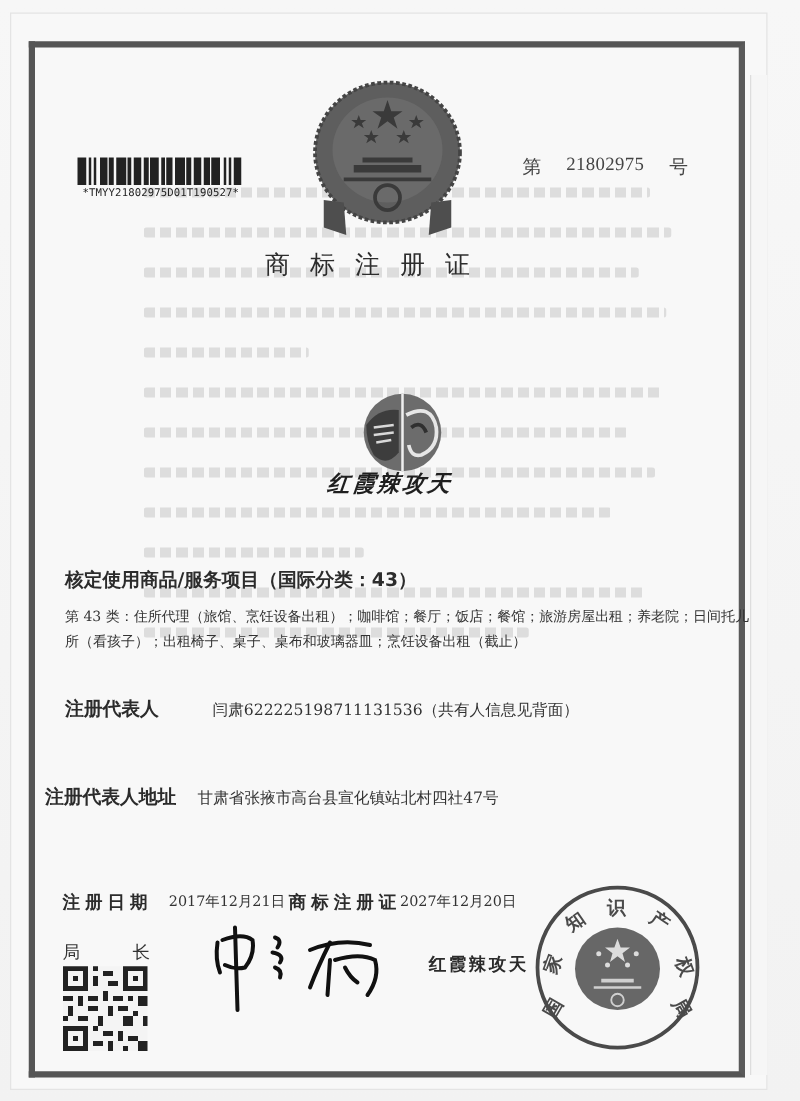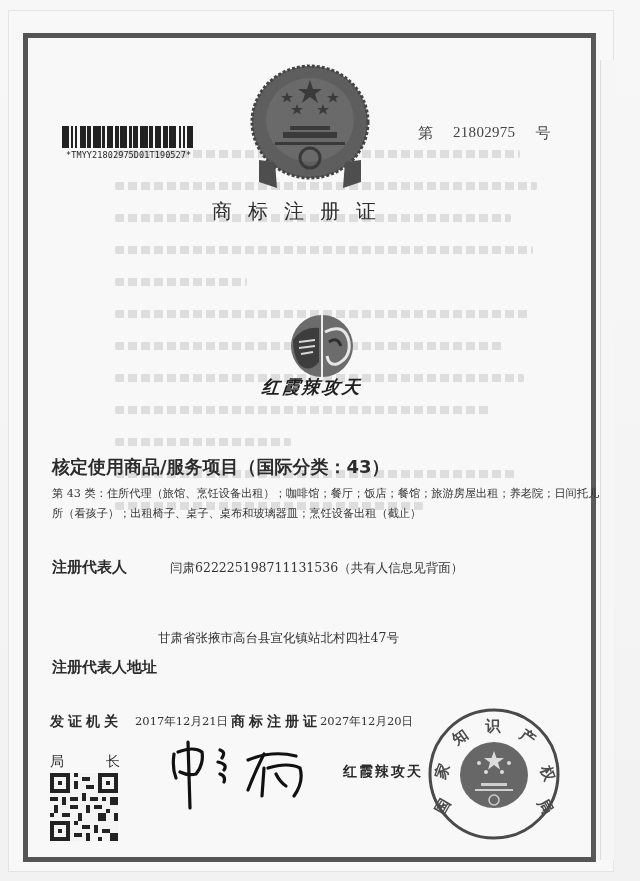--- a/index.html
+++ b/index.html
@@ -27,21 +27,21 @@
   .barcode-text { font-family: "DejaVu Sans Mono", "Liberation Mono", monospace; font-size: 8.5px; color: #222; letter-spacing: 0.1px; margin-top: 2px; margin-left: 4px; white-space: nowrap; }
 
   .reg-number { position: absolute; left: 418px; top: 124px; font-size: 15px; color: #444; display: flex; gap: 20px; white-space: nowrap; }
   .reg-number .num { font-family: "Liberation Serif", serif; font-size: 15px; letter-spacing: 0.3px; }
 
   .title { position: absolute; left: 212px; top: 198px; font-size: 20px; font-weight: normal; letter-spacing: 16px; color: #2d2d2d; white-space: nowrap; }
 
   .logo { position: absolute; left: 285px; top: 312px; width: 75px; height: 72px; }
   .logo-text { position: absolute; left: 262px; top: 375px; font-size: 18px; font-style: italic; font-weight: bold; color: #1f1f1f; letter-spacing: 2px; white-space: nowrap; transform: skewX(-6deg); }
 
-  .services-heading { position: absolute; left: 52px; top: 455px; font-family: "DejaVu Sans", "Liberation Sans", sans-serif; font-size: 18px; font-weight: bold; color: #2c2c2c; white-space: nowrap; }
+  .services-heading { position: absolute; left: 52px; top: 455px; font-family: "DejaVu Sans", "Liberation Sans", sans-serif; font-size: 15px; font-weight: bold; color: #2c2c2c; white-space: nowrap; }
   .services-body { position: absolute; left: 52px; top: 484px; width: 548px; font-size: 11.2px; line-height: 20px; color: #333; }
   .services-body .cls { font-weight: normal; }
 
   .field-label { position: absolute; font-family: "DejaVu Sans", "Liberation Sans", sans-serif; font-size: 15px; font-weight: bold; color: #2b2b2b; white-space: nowrap; }
   .field-value { position: absolute; font-size: 12.5px; color: #333; white-space: nowrap; }
 
   .date-label { position: absolute; font-family: "DejaVu Sans", "Liberation Sans", sans-serif; font-size: 14px; font-weight: bold; color: #2b2b2b; letter-spacing: 4px; white-space: nowrap; }
   .date-value { position: absolute; font-size: 11.5px; color: #333; white-space: nowrap; }
 
   .director-label { position: absolute; left: 50px; top: 753px; width: 70px; display: flex; justify-content: space-between; font-size: 14px; color: #333; }
@@ -159,24 +159,24 @@
 <div class="logo-text">红霞辣攻天</div>
 
 <div class="services-heading">核定使用商品/服务项目（国际分类：43）</div>
 <div class="services-body">
   <span class="cls">第 43 类：</span><span>住所代理（旅馆、烹饪设备出租）；咖啡馆；餐厅；饭店；餐馆；旅游房屋出租；养老院；日间托儿所（看孩子）；出租椅子、桌子、桌布和玻璃器皿；烹饪设备出租（截止）</span>
 </div>
 
 <div class="field-label" style="left:52px; top:558px;text-align:right;">注册代表人</div>
 <div class="field-value" style="left:170px; top:560px;">闫肃622225198711131536（共有人信息见背面）</div>
 
-<div class="field-label" style="left:52px; top:628px;margin-top:30px;">注册代表人地址</div>
+<div class="field-label" style="left:36px; top:628px;">注册代表人地址</div>
 <div class="field-value" style="left:158px; top:630px;">甘肃省张掖市高台县宣化镇站北村四社47号</div>
 
-<div class="date-label" style="left:50px; top:713px;">发证机关</div>
+<div class="date-label" style="left:50px; top:713px;">注册日期</div>
 <div class="date-value" style="left:135px; top:714px;">2017年12月21日</div>
 <div class="date-label" style="left:231px; top:713px;">商标注册证</div>
 <div class="date-value" style="left:320px; top:714px;">2027年12月20日</div>
 
 <div class="director-label">
   <span>局</span>
   <span>长</span>
 </div>
 
 <div class="qr">

